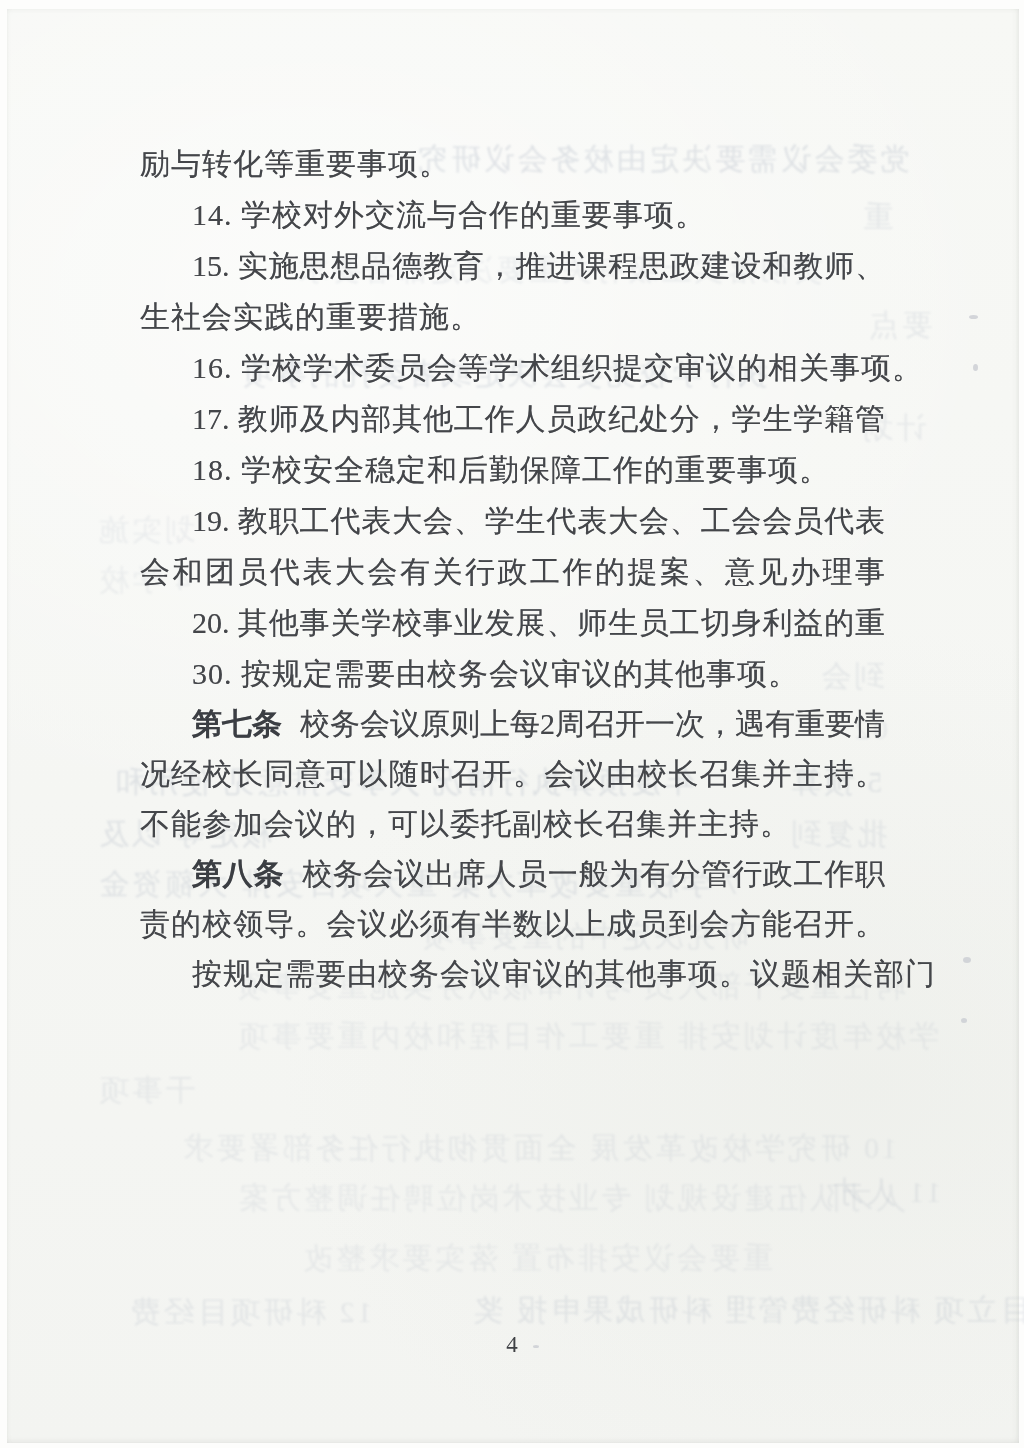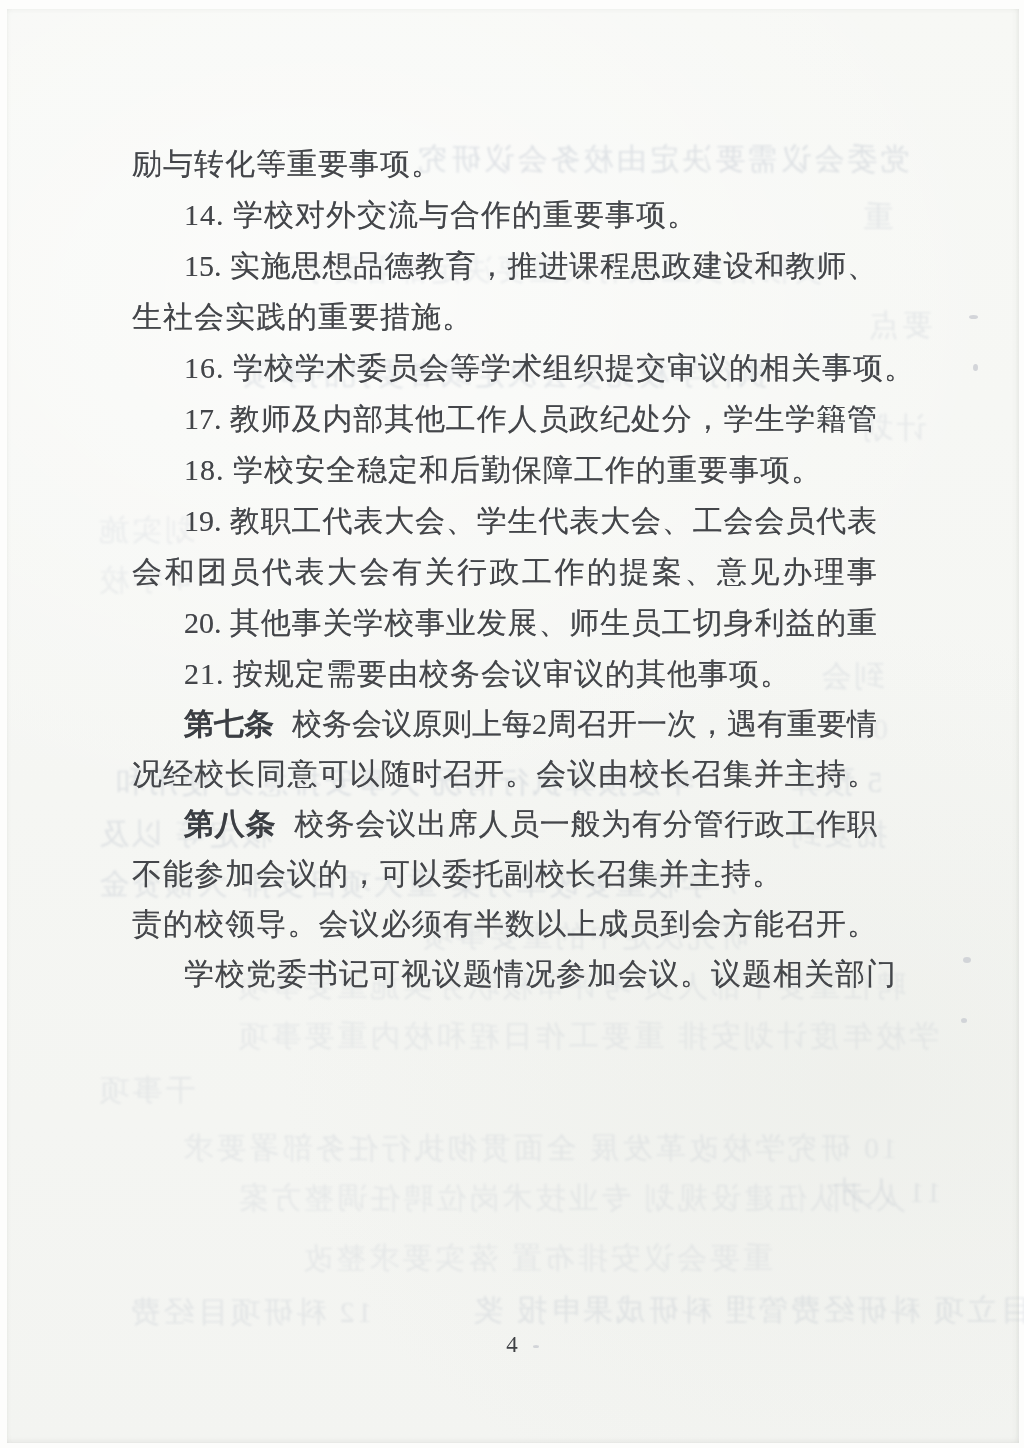--- a/index.html
+++ b/index.html
@@ -20,21 +20,21 @@
                 inset 2px 2px 6px -3px rgba(120,125,120,.08);
   }
   
   .ghost-layer{position:absolute;left:0;top:0;width:1024px;height:1448px;pointer-events:none;}
   .ghost{
     position:absolute;white-space:nowrap;
     font-size:30px;letter-spacing:3px;color:#8e99ad;
     transform:scaleX(-1);filter:blur(1.2px);
   }
   
-  .content{position:absolute;left:132px;top:138px;width:745px;color:#44464a;}
+  .content{position:absolute;left:140px;top:138px;width:745px;color:#44464a;}
   .line{
     height:51px;line-height:51px;font-size:30px;letter-spacing:1px;
     white-space:nowrap;text-shadow:0 0 .4px rgba(68,70,74,.55);
   }
   .line.tight{height:50px;line-height:50px;}
   .line.indent{padding-left:52px;}
   .line.full{
     white-space:normal;overflow:hidden;letter-spacing:0;
     text-align:justify;text-align-last:justify;
   }
@@ -87,27 +87,27 @@
     <div class="line">励与转化等重要事项。</div>
     <div class="line indent">14. 学校对外交流与合作的重要事项。</div>
     <div class="line indent full">15. 实施思想品德教育，推进课程思政建设和教师、学</div>
     <div class="line">生社会实践的重要措施。</div>
     <div class="line indent">16. 学校学术委员会等学术组织提交审议的相关事项。</div>
     <div class="line indent full">17. 教师及内部其他工作人员政纪处分，学生学籍管理、</div>
     <div class="line indent">18. 学校安全稳定和后勤保障工作的重要事项。</div>
     <div class="line indent full">19. 教职工代表大会、学生代表大会、工会会员代表大</div>
     <div class="line full">会和团员代表大会有关行政工作的提案、意见办理事项。</div>
     <div class="line indent full">20. 其他事关学校事业发展、师生员工切身利益的重要</div>
-    <div class="line indent">21. 按规定需要由校务会议审议的其他事项。</div>
+    <div class="line indent">30. 按规定需要由校务会议审议的其他事项。</div>
     <div class="line tight indent article full"><b class="lead">第七条</b><span>校务会议原则上每2周召开一次，遇有重要情</span></div>
     <div class="line tight full">况经校长同意可以随时召开。会议由校长召集并主持。校长</div>
+    <div class="line tight">不能参加会议的，可以委托副校长召集并主持。</div>
     <div class="line tight indent article full"><b class="lead">第八条</b><span>校务会议出席人员一般为有分管行政工作职</span></div>
-    <div class="line tight">不能参加会议的，可以委托副校长召集并主持。</div>
     <div class="line tight full">责的校领导。会议必须有半数以上成员到会方能召开。会议</div>
-    <div class="line tight indent">学校党委书记可视议题情况参加会议。议题相关部门</div>
+    <div class="line tight indent">按规定需要由校务会议审议的其他事项。议题相关部门</div>
   </div>
 
 <div class="page-num">4</div>
 
 <div id="speck-layer">
     <div class="speck" style="left: 969px; top: 315px; width: 9px; height: 4px;"></div>
     <div class="speck" style="left: 973px; top: 364px; width: 5px; height: 7px;"></div>
     <div class="speck" style="left: 963px; top: 957px; width: 8px; height: 6px;"></div>
     <div class="speck" style="left: 961px; top: 1018px; width: 6px; height: 5px;"></div>
     <div class="speck" style="left: 533px; top: 1345px; width: 6px; height: 3px;"></div>

